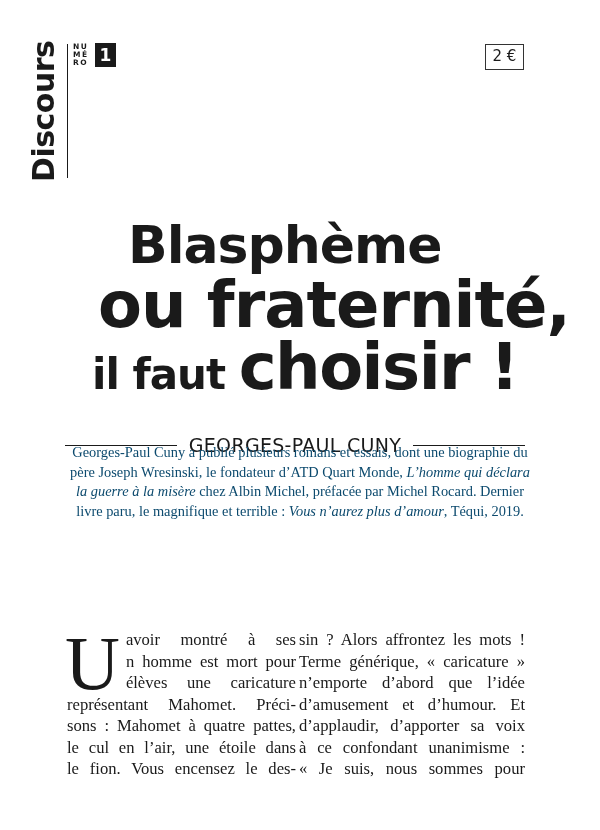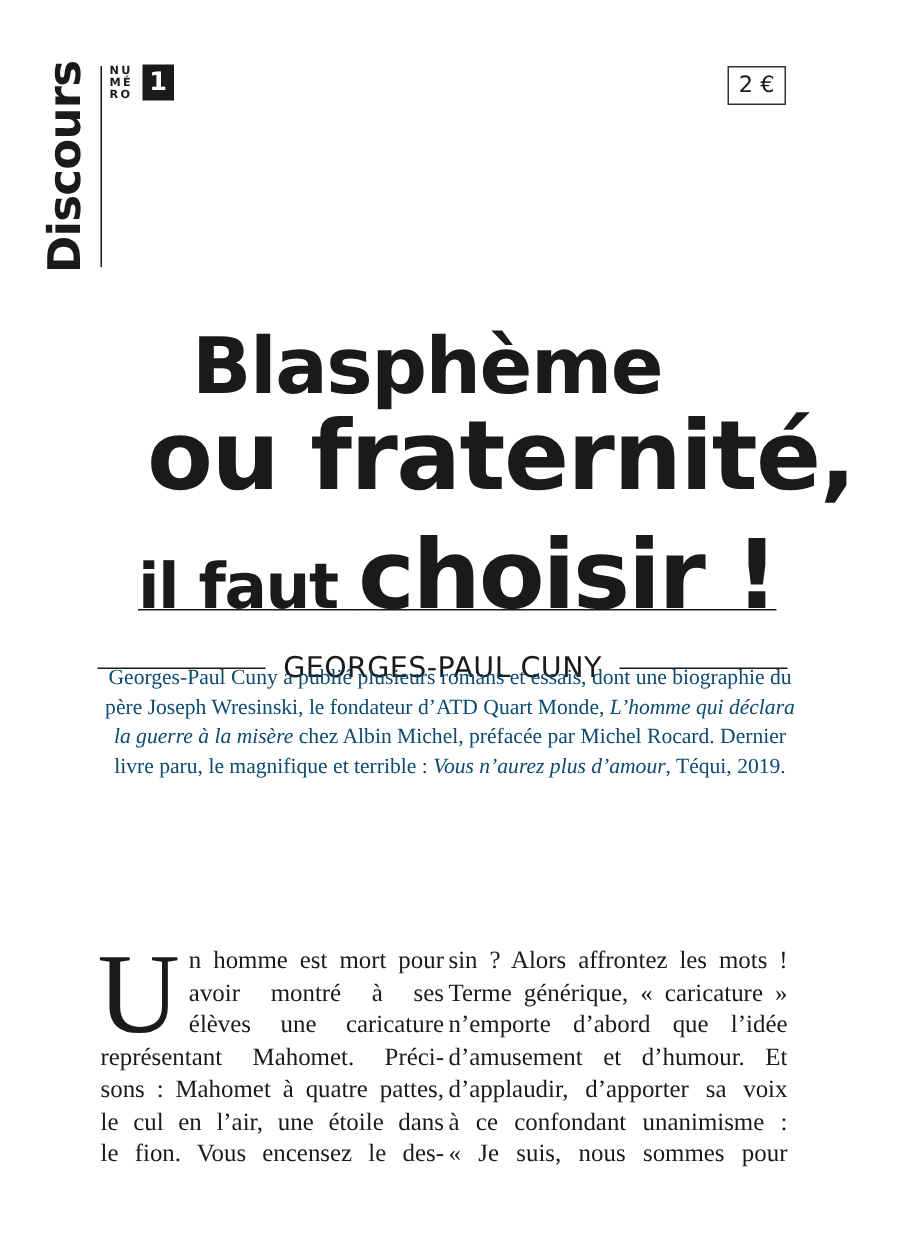--- a/index.html
+++ b/index.html
@@ -21,21 +21,21 @@
     .issue { position: absolute; left: 73px; top: 43px; display: flex; align-items: center; }
     .issue-label { font-family: "DejaVu Sans", sans-serif; font-size: 7.5px; line-height: 8px; letter-spacing: 1.5px; font-weight: bold; color: #1a1a1a; width: 20px; }
     .issue-label span { display: block; }
     .issue-num { margin-left: 2px; background: #1a1a1a; color: #ffffff; font-family: "DejaVu Sans", sans-serif; font-weight: bold; font-size: 17px; width: 21px; height: 24px; line-height: 24px; text-align: center; }
 
     .price { position: absolute; left: 485px; top: 44px; width: 39px; height: 26px; border: 1.5px solid #333; font-family: "DejaVu Sans", sans-serif; font-size: 15px; line-height: 23px; text-align: center; color: #1a1a1a; }
 
     .title { position: absolute; left: 0; width: 600px; font-family: "DejaVu Sans", sans-serif; font-weight: bold; color: #1a1a1a; white-space: nowrap; margin-top: 33px; }
     .t1 { top: 180px; left: 128px; width: auto; font-size: 52px; line-height: 64px; letter-spacing: -1px; }
     .t2 { top: 240px; left: 98px; width: auto; font-size: 64px; line-height: 64px; letter-spacing: -1px; }
-    .t3 { top: 315px; left: 92px; width: auto; line-height: 72px; letter-spacing: -1px; text-decoration: underline; }
+    .t3 { top: 298px; left: 92px; width: auto; line-height: 72px; letter-spacing: -1px; }
     .t3 .small { font-size: 42px; vertical-align: baseline; }
     .t3 .big { font-size: 64px; vertical-align: baseline; letter-spacing: -1.5px; }
 
     .author-row { position: absolute; left: 65px; top: 433px; width: 460px; height: 24px; display: flex; align-items: center; }
     .author-line { flex: 1; height: 1px; background: #1a1a1a; }
     .author-name { font-family: "DejaVu Sans", sans-serif; font-size: 19px; line-height: 24px; color: #1a1a1a; padding: 0 12px; white-space: nowrap; letter-spacing: 0.3px; }
 
     .bio { position: absolute; left: 66px; top: 443px; width: 468px; font-family: "Liberation Serif", serif; font-size: 14.4px; line-height: 19.5px; text-align: center; color: #0c4a6e; }
     .bio i { font-style: italic; }
 
@@ -75,22 +75,22 @@
   <div class="author-name">GEORGES-PAUL CUNY</div>
   <div class="author-line"></div>
 </div>
 
 <div class="bio">
   <span>Georges-Paul Cuny a publié plusieurs romans et essais, dont une biographie du père Joseph Wresinski, le fondateur d’ATD Quart Monde, </span><i>L’homme qui déclara la guerre à la misère</i><span> chez Albin Michel, préfacée par Michel Rocard. Dernier livre paru, le magnifique et terrible : </span><i>Vous n’aurez plus d’amour</i><span>, Téqui, 2019.</span>
 </div>
 
 <div class="col col-left">
   <span class="dropcap">U</span>
+  <span class="line">avoir montré à ses</span>
   <span class="line">n homme est mort pour</span>
-  <span class="line">avoir montré à ses</span>
   <span class="line">élèves une caricature</span>
   <span class="line" style="clear:left">représentant Mahomet. Préci-</span>
   <span class="line">sons : Mahomet à quatre pattes,</span>
   <span class="line">le cul en l’air, une étoile dans</span>
   <span class="line">le fion. Vous encensez le des-</span>
 </div>
 
 <div class="col col-right">
   <span class="line">sin ? Alors affrontez les mots !</span>
   <span class="line">Terme générique, « caricature »</span>

